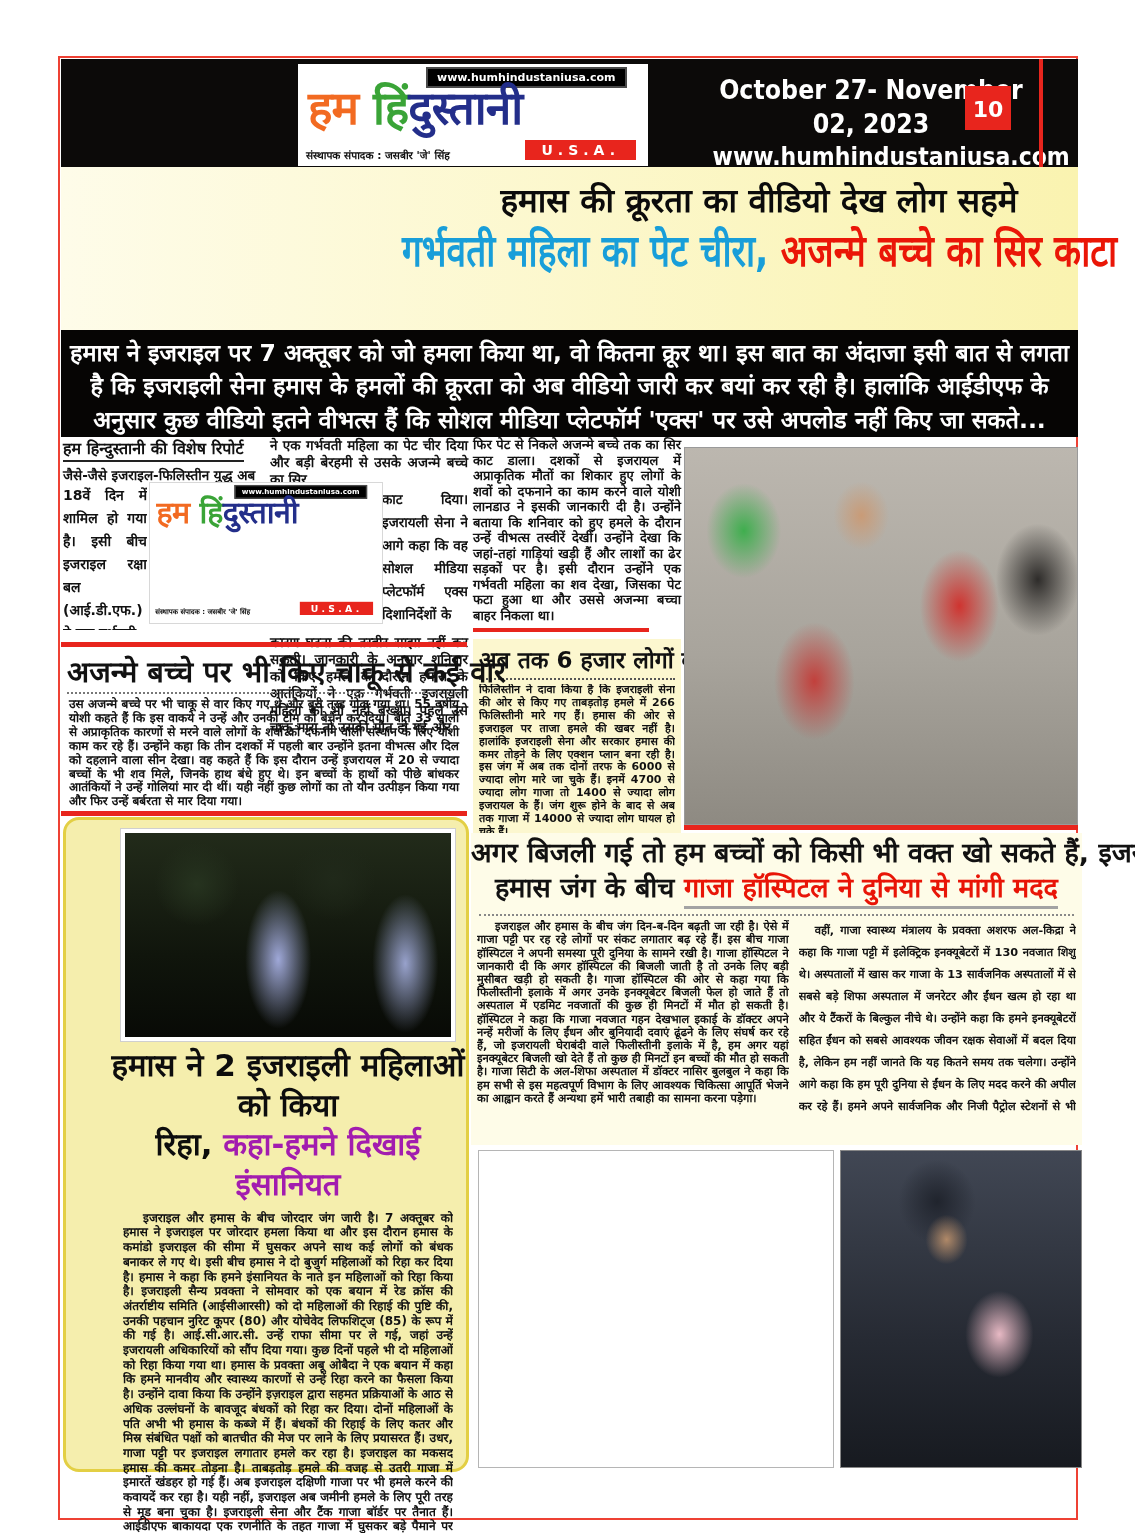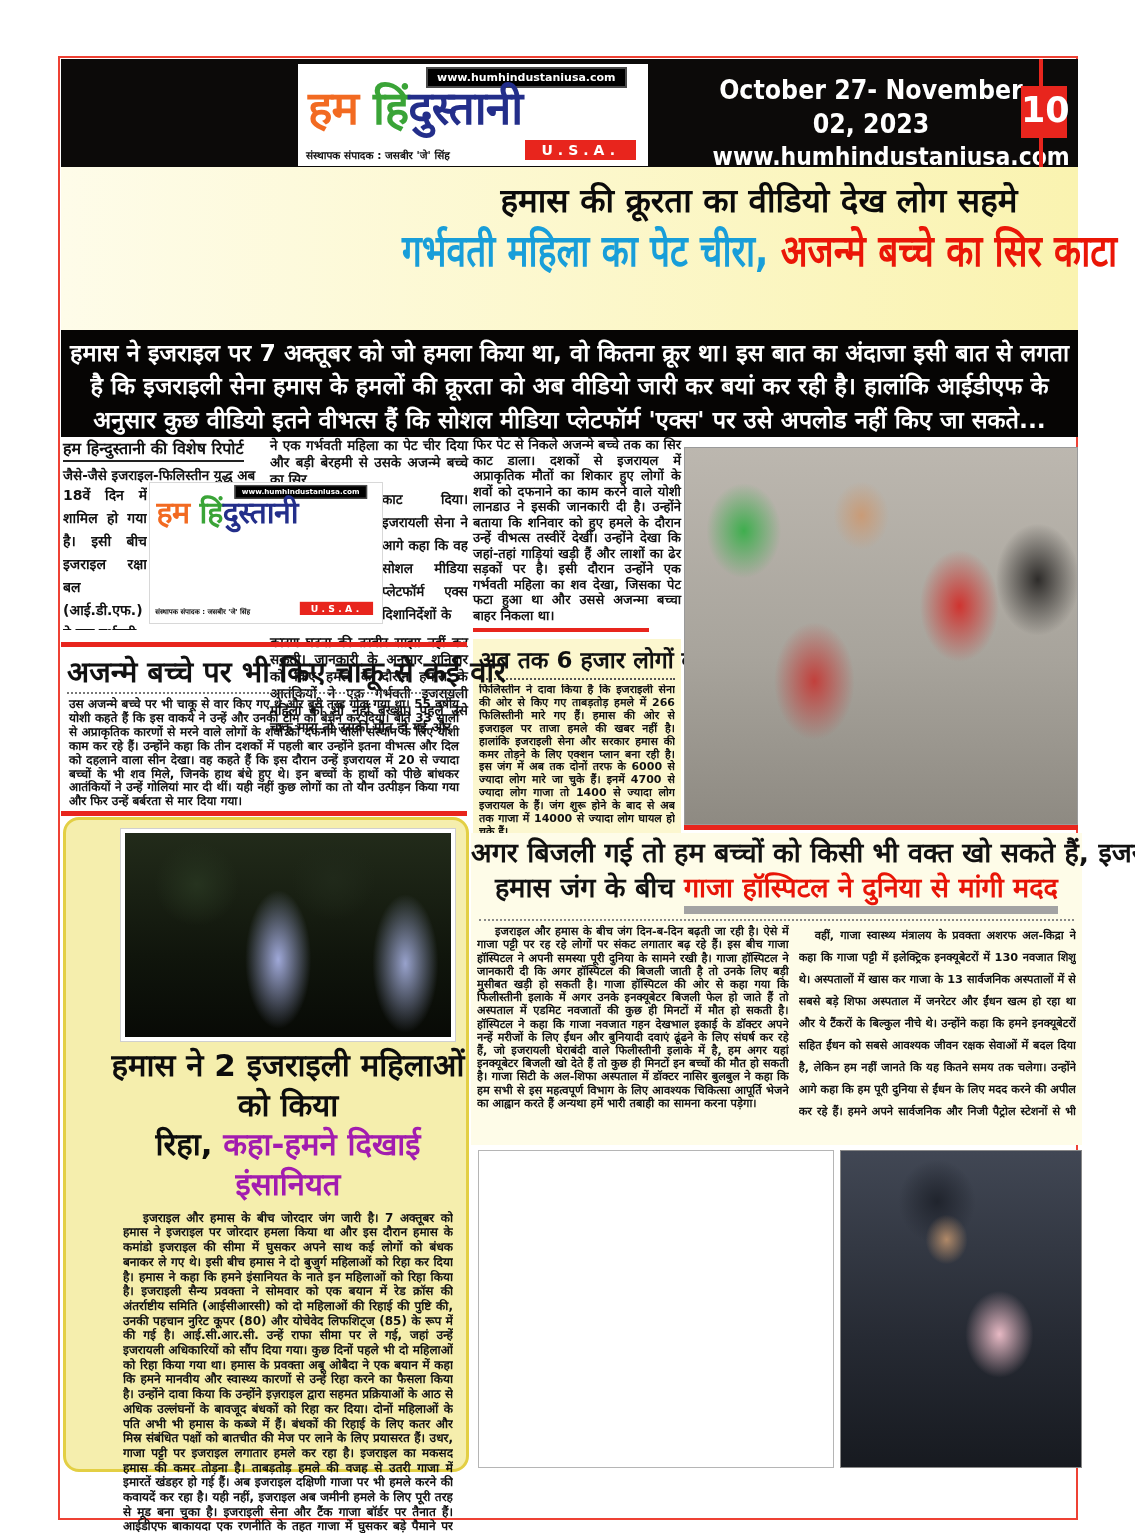--- a/index.html
+++ b/index.html
@@ -8,22 +8,22 @@
   .abs{position:absolute;}
   
   .frame{left:58px;top:56px;width:1020px;height:1464px;border:2px solid #ee4134;box-sizing:border-box;}
   
   .header-black{left:61px;top:59px;width:1017px;height:108px;background:#0c0a09;}
   .header-right{position:absolute;left:630px;top:14px;width:360px;text-align:center;color:#fff;
                 font-weight:700;transform:scaleX(.88);transform-origin:50% 0;}
   .header-date{font-size:27px;line-height:1.25;}
   .header-url{font-size:25px;line-height:1.3;}
   .pn-line{position:absolute;left:978px;top:0;width:4px;height:108px;background:#e8251d;}
-  .pn-box{position:absolute;left:960px;top:27px;width:46px;height:52px;background:#e8251d;color:#fff;
-          font-size:35px;font-weight:800;text-align:center;line-height:48px;}
+  .pn-box{position:absolute;left:904px;top:27px;width:46px;height:44px;background:#e8251d;color:#fff;
+          font-size:22px;font-weight:800;text-align:center;line-height:48px;}
   
   .logo{position:relative;width:100%;height:100%;background:#fff;}
   .logo-url{position:absolute;top:3px;left:128px;background:#000;color:#fff;font-size:11px;
             font-weight:700;padding:2px 9px;border:2px solid #4a4a4a;white-space:nowrap;}
   .logo-word{position:absolute;left:10px;top:20px;font-size:46px;font-weight:800;white-space:nowrap;
              letter-spacing:-1px;line-height:1.05;}
   .lg-o{color:#f26a21;} .lg-g{color:#3aa437;} .lg-b{color:#232e8a;}
   .logo-tagline{position:absolute;left:8px;bottom:4px;font-size:10.5px;font-weight:700;color:#111;white-space:nowrap;}
   .logo-usa{position:absolute;right:12px;bottom:6px;background:#e8251d;color:#fff;font-size:14px;
             font-weight:800;letter-spacing:5px;padding:2px 16px;}
@@ -112,21 +112,21 @@
                border:3px solid #e3cf44;border-radius:16px;box-sizing:border-box;padding-left:44px;}
   .pframe{margin:8px 10px 4px;background:#fff;border:1px solid #cfcfcf;padding:4px;}
   .release-title{text-align:center;font-size:31px;font-weight:900;line-height:1.28;color:#0d0d0d;margin-top:2px;}
   .rl-red{color:#a21caf;}
   .release-body{margin:6px 13px 0;font-size:12px;line-height:14.7px;font-weight:600;text-align:justify;
                 text-indent:20px;height:336px;overflow:hidden;}
   
   .hospital{left:471px;top:833px;width:611px;height:312px;background:#fefce8;}
   .hosp-h1{text-align:center;font-size:27px;font-weight:800;line-height:1.3;white-space:nowrap;margin-top:2px;}
   .hosp-h2{text-align:center;font-size:27px;font-weight:800;line-height:1.3;white-space:nowrap;}
-  .hosp-red{color:#e81507;display:inline-block;border-bottom:8px solid #a3a3a3;padding-bottom:1px;}
+  .hosp-red{color:#e81507;display:inline-block;border-bottom:3px solid #a3a3a3;padding-bottom:1px;}
   .hosp-dots{border-bottom:2px dotted #888;margin:5px 8px 4px;}
   .hosp-cols{display:flex;gap:10px;padding:0 6px;}
   .hosp-left{width:318px;font-size:11.3px;line-height:13.2px;font-weight:600;text-align:justify;
              text-indent:18px;height:228px;overflow:hidden;}
   .hosp-right{width:283px;}
   .appeal-title{font-size:23px;font-weight:900;text-align:center;border-bottom:2px dotted #666;
                 padding-bottom:2px;margin:2px 0 4px;white-space:nowrap;}
   .appeal-body{font-size:11.3px;line-height:22px;font-weight:600;text-align:justify;
                text-indent:16px;height:198px;overflow:hidden;}
 </style>

